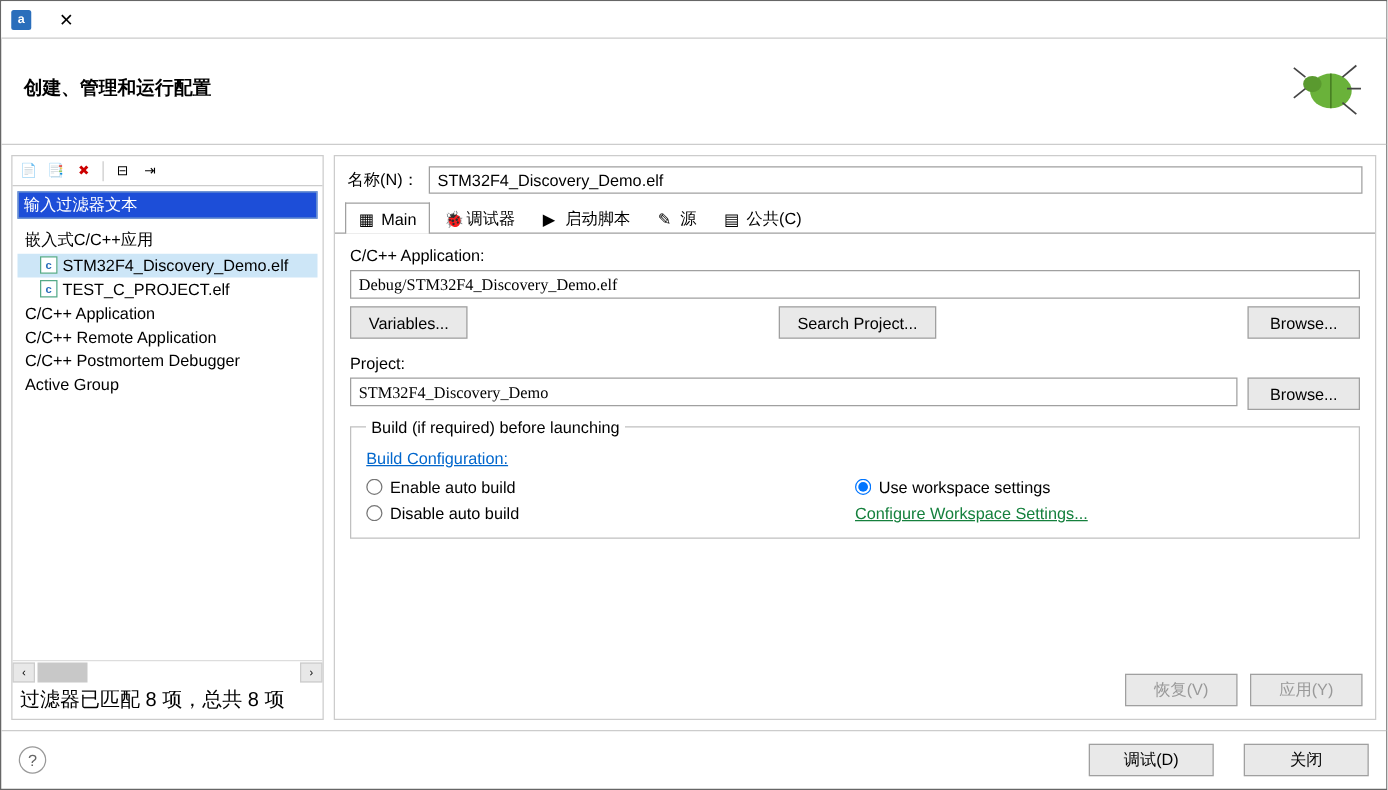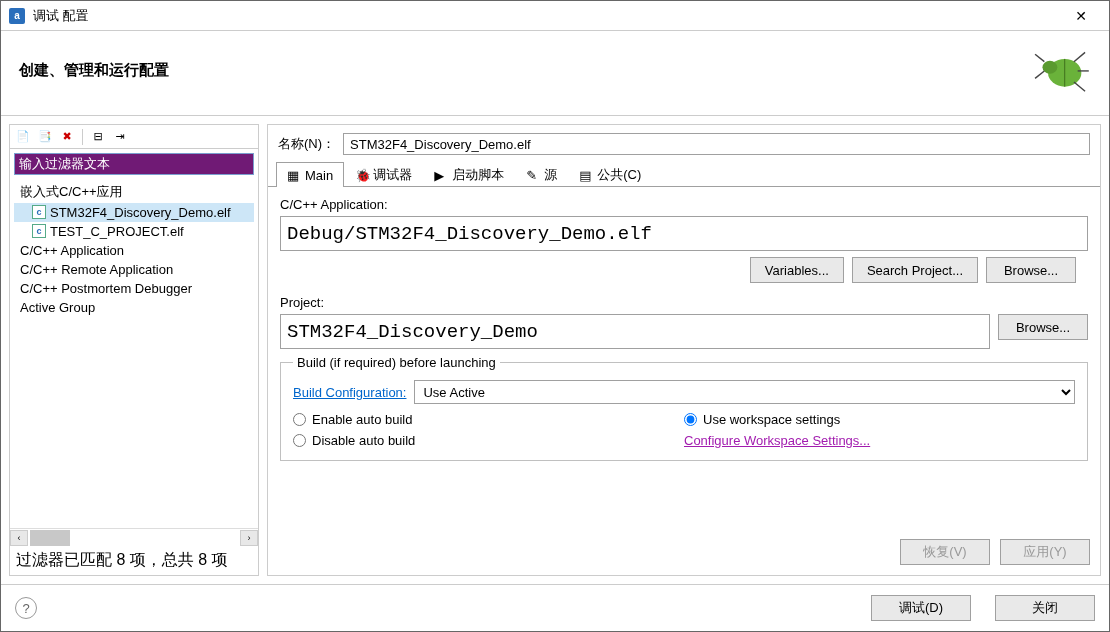--- a/index.html
+++ b/index.html
@@ -10,21 +10,21 @@
 .titlebar .title-text { flex: 1; }
 .titlebar .close-btn { width: 40px; height: 30px; display: flex; align-items: center; justify-content: center; cursor: pointer; font-size: 14px; }
 .header { display: flex; align-items: center; padding: 14px 18px 20px; border-bottom: 1px solid #ccc; }
 .header .heading { font-size: 15px; font-weight: bold; flex: 1; }
 .header .bug-icon { width: 60px; height: 50px; }
 .body { flex: 1; display: flex; padding: 8px; gap: 8px; overflow: hidden; }
 .left-panel { width: 250px; display: flex; flex-direction: column; border: 1px solid #ccc; }
 .toolbar { height: 24px; border-bottom: 1px solid #ccc; display: flex; align-items: center; padding: 0 4px; gap: 4px; }
 .toolbar .tb-btn { width: 18px; height: 18px; display: inline-flex; align-items: center; justify-content: center; cursor: pointer; font-size: 11px; }
 .toolbar .sep { width: 1px; height: 16px; background: #ccc; margin: 0 2px; }
-.filter-input { width: calc(100% - 8px); margin: 4px; height: 22px; padding: 2px 4px; border: 1px solid #7a9fcf; font-family: inherit; font-size: 13px; background: #701a75; color: #fff; }
+.filter-input { width: calc(100% - 8px); margin: 4px; height: 22px; padding: 2px 4px; border: 1px solid #7a9fcf; font-family: inherit; font-size: 13px; background: #1d4ed8; color: #fff; }
 .filter-input::selection { background: #0078d7; color: #fff; }
 .tree { flex: 1; overflow: auto; padding: 2px 4px; }
 .tree-item { padding: 2px 4px 2px 6px; cursor: pointer; white-space: nowrap; display: flex; align-items: flex-start; gap: 4px; }
 .tree-child { padding-left: 18px; }
 .tree-item.selected { background: #cde6f7; }
 .tree-item .file-icon { width: 14px; height: 14px; display: inline-flex; align-items: center; justify-content: center; font-size: 9px; border: 1px solid #5a8; background: #fff; color: #2a6ebb; font-weight: bold; }
 .hscroll { height: 18px; border-top: 1px solid #ddd; display: flex; align-items: center; }
 .hscroll .arrow { width: 18px; height: 16px; background: #e8e8e8; border: 1px solid #ccc; display: flex; align-items: center; justify-content: center; font-size: 9px; }
 .hscroll .thumb { width: 40px; height: 16px; background: #c8c8c8; margin-left: 2px; }
 .hscroll .track { flex: 1; }
@@ -32,48 +32,47 @@
 .right-panel { flex: 1; display: flex; flex-direction: column; border: 1px solid #ccc; overflow: hidden; }
 .name-row { display: flex; align-items: center; padding: 8px 10px 6px; gap: 8px; }
 .name-row input { flex: 1; height: 22px; padding: 2px 6px; border: 1px solid #a0a0a0; font-family: inherit; font-size: 13px; }
 .tabs { display: flex; border-bottom: 1px solid #a0a0a0; padding-left: 8px; background: #fff; }
 .tab { padding: 3px 10px; border: 1px solid transparent; border-bottom: none; cursor: pointer; display: flex; align-items: center; gap: 4px; position: relative; top: 1px; }
 .tab.active { background: #fff; border-color: #a0a0a0; }
 .tab-icon { width: 14px; height: 14px; display: inline-block; }
 .tab-content { flex: 1; padding: 10px 12px; overflow: auto; }
 .form-row { margin-bottom: 6px; }
 .form-row label { display: block; margin-bottom: 4px; }
-.form-row input[type=text] { width: 100%; height: 35px; padding: 2px 6px; border: 1px solid #a0a0a0; font-family: Liberation Mono, monospace; font-size: 19px; }
-.btn-row { display: flex; justify-content: flex-end; gap: 8px; margin: 6px 12px 12px; }
+.form-row input[type=text] { width: 100%; height: 23px; padding: 2px 6px; border: 1px solid #a0a0a0; font-family: Liberation Serif, serif; font-size: 13px; }
+.btn-row { display: flex; justify-content: space-between; gap: 8px; margin: 6px 0 12px; }
 .btn { min-width: 90px; height: 26px; padding: 0 14px; border: 1px solid #a0a0a0; background: #e9e9e9; cursor: pointer; font-family: inherit; font-size: 13px; }
 .btn.disabled { color: #999; cursor: default; }
 .project-row { display: flex; gap: 8px; align-items: stretch; }
 .project-row input { flex: 1; height: 26px; padding: 2px 6px; border: 1px solid #a0a0a0; font-family: inherit; font-size: 13px; }
 fieldset { border: 1px solid #c0c0c0; padding: 10px 12px 12px; margin-top: 0; }
 fieldset legend { padding: 0 4px; }
-.fs-row { display: flex; align-items: center; gap: 8px; margin-bottom: 8px; }
+.fs-row { display: flex; align-items: center; gap: 20px; margin-bottom: 8px; }
 .fs-row .link { color: #0066cc; text-decoration: underline; cursor: pointer; }
 .fs-row select { flex: 1; height: 24px; border: 1px solid #a0a0a0; font-family: inherit; font-size: 13px; padding: 0 4px; background:#fff; }
 .radio-grid { display: grid; grid-template-columns: 1fr 1fr; row-gap: 6px; }
 .radio-grid label { display: flex; align-items: center; gap: 6px; cursor: pointer; }
-.radio-grid .link { color: #a21caf; text-decoration: underline; cursor: pointer; }
+.radio-grid .link { color: #15803d; text-decoration: underline; cursor: pointer; }
 .right-footer { display: flex; justify-content: flex-end; gap: 10px; padding: 10px; }
 .bottom-bar { display: flex; align-items: center; padding: 10px 14px; border-top: 1px solid #ccc; }
 .help-icon { width: 22px; height: 22px; border: 1px solid #999; border-radius: 50%; display: flex; align-items: center; justify-content: center; color: #666; cursor: pointer; }
 .bottom-bar .spacer { flex: 1; }
 .watermark { position: absolute; right: 8px; bottom: 50px; font-size: 22px; font-weight: bold; font-style: italic; color: #2da0d8; opacity: 0.7; pointer-events: none; }
 .watermark .sub { font-size: 12px; color: #9ccbe8; display: block; text-align: right; font-style: italic; font-weight: normal; }
 </style>
 </head>
 <body>
 
 <div class="window">
   <div class="titlebar">
     <span class="app-icon">a</span>
-    <span class="title-text">调试 配置</span>
     <span class="close-btn">✕</span>
   </div>
 
   <div class="header">
     <div class="heading">创建、管理和运行配置</div>
     <svg class="bug-icon" viewBox="0 0 64 54">
       <ellipse cx="36" cy="30" rx="18" ry="15" fill="#6ab23a"></ellipse>
       <ellipse cx="20" cy="24" rx="8" ry="7" fill="#5a9a2f"></ellipse>
       <line x1="36" y1="15" x2="36" y2="45" stroke="#3a6a1a" stroke-width="1"></line>
       <line x1="14" y1="18" x2="4" y2="10" stroke="#444" stroke-width="1.5"></line>
@@ -171,23 +170,20 @@
           <label>Project:</label>
           <div class="project-row">
             <input type="text" value="STM32F4_Discovery_Demo" style="">
             <button class="btn">Browse...</button>
           </div>
         </div>
         <fieldset>
           <legend>Build (if required) before launching</legend>
           <div class="fs-row">
             <span class="link">Build Configuration:</span>
-            <select>
-              <option>Use Active</option>
-            </select>
           </div>
           <div class="radio-grid">
             <label>
                 <input type="radio" name="ab" style=""> 
                 <span>Enable auto build</span>
               </label>
             <label>
                 <input type="radio" name="ab" checked="" style=""> 
                 <span>Use workspace settings</span>
               </label>

